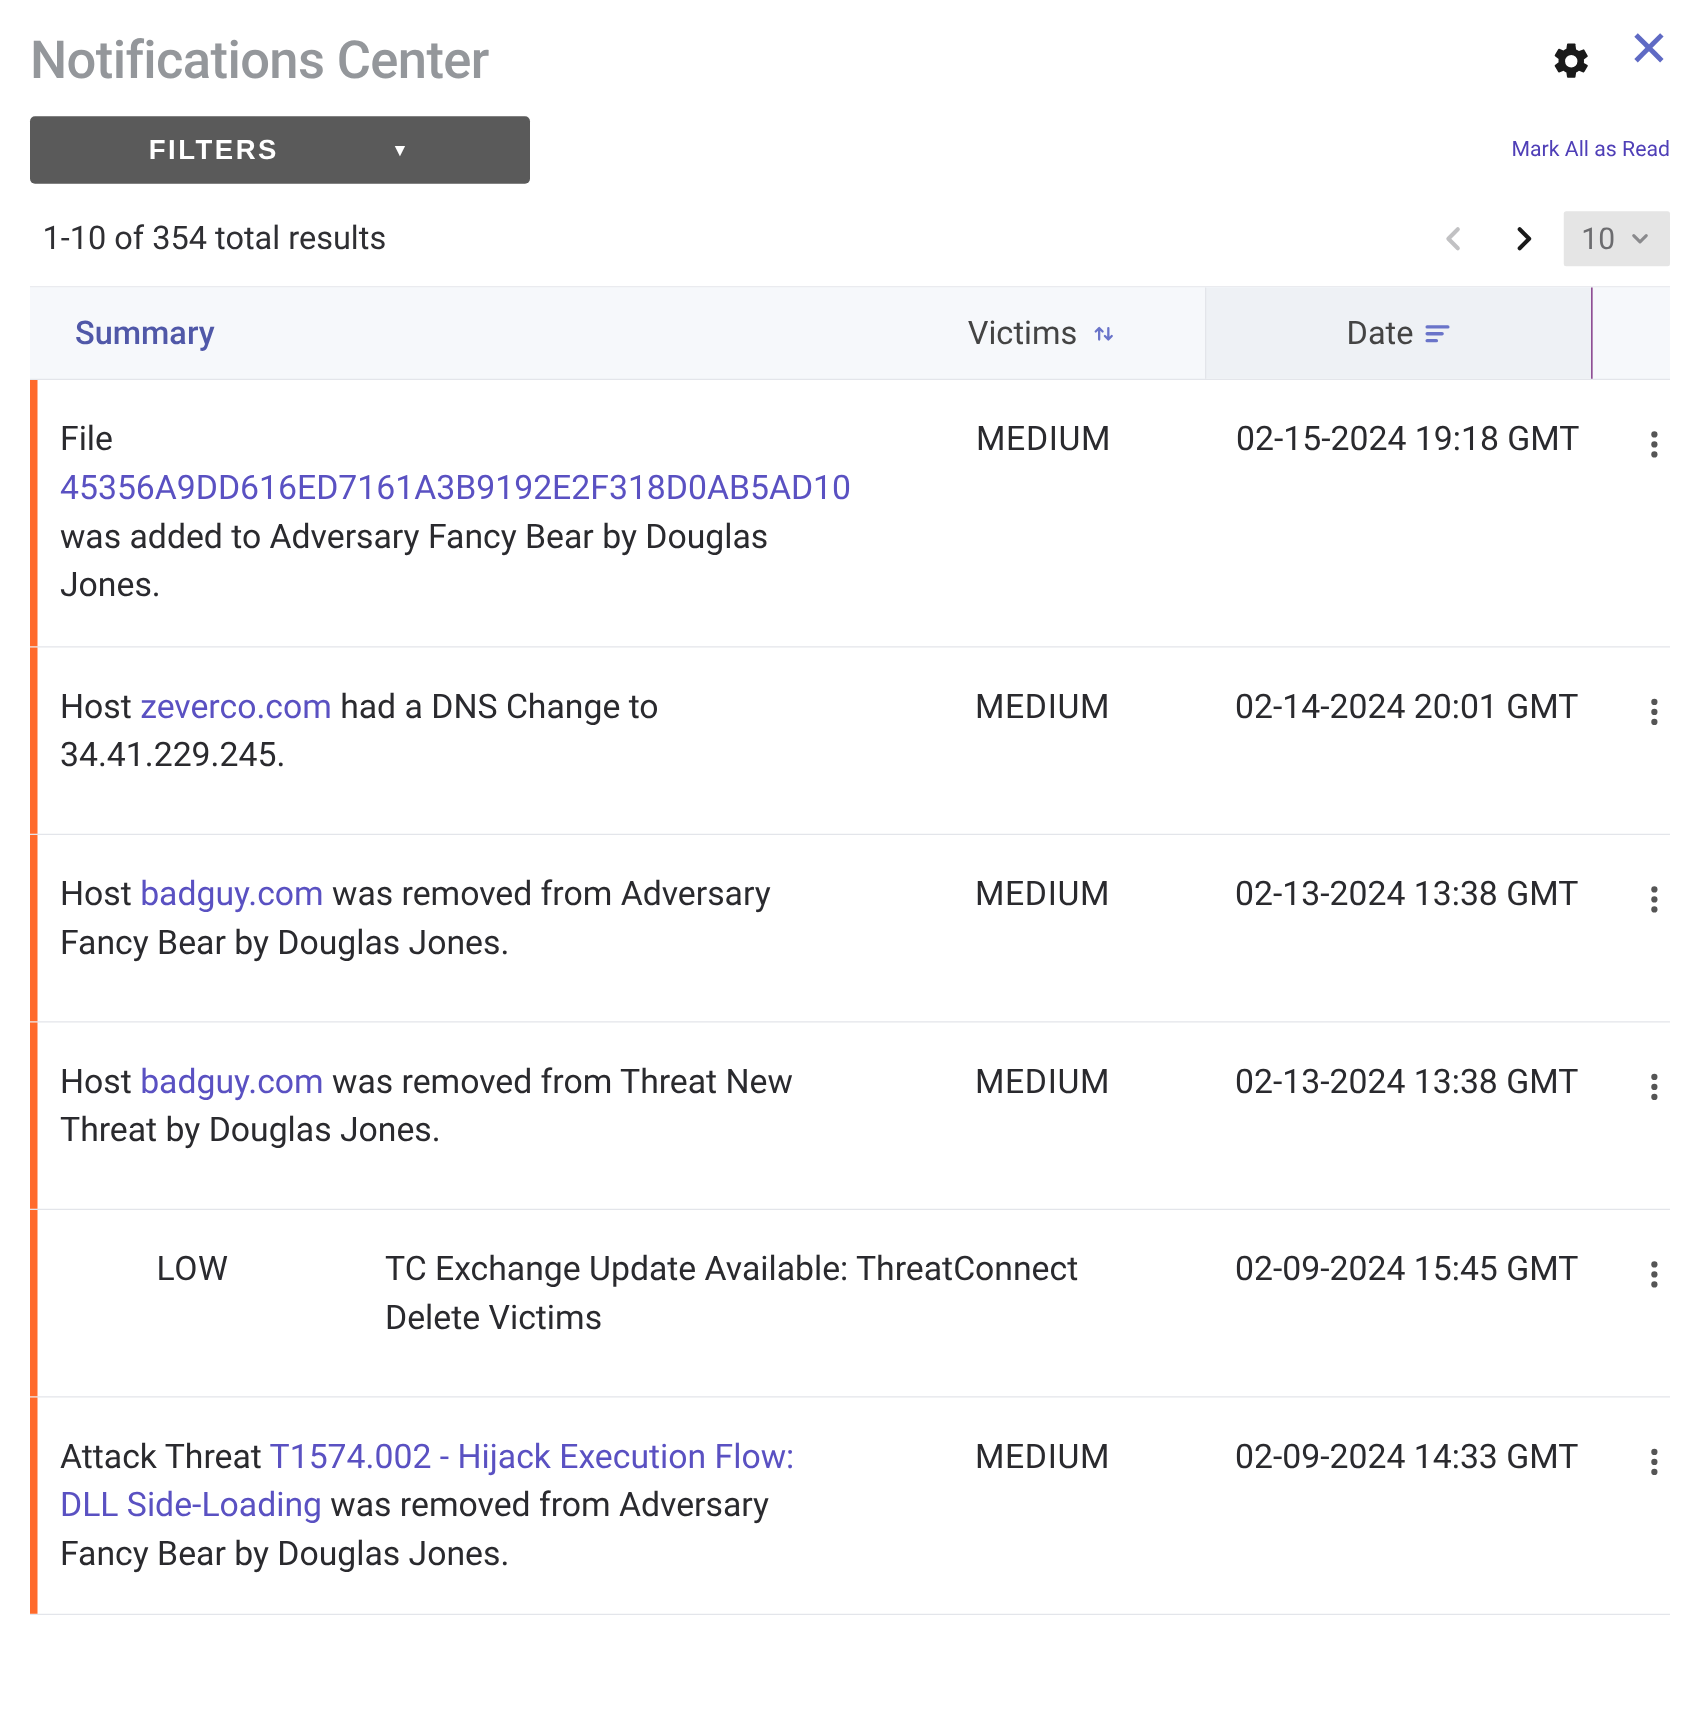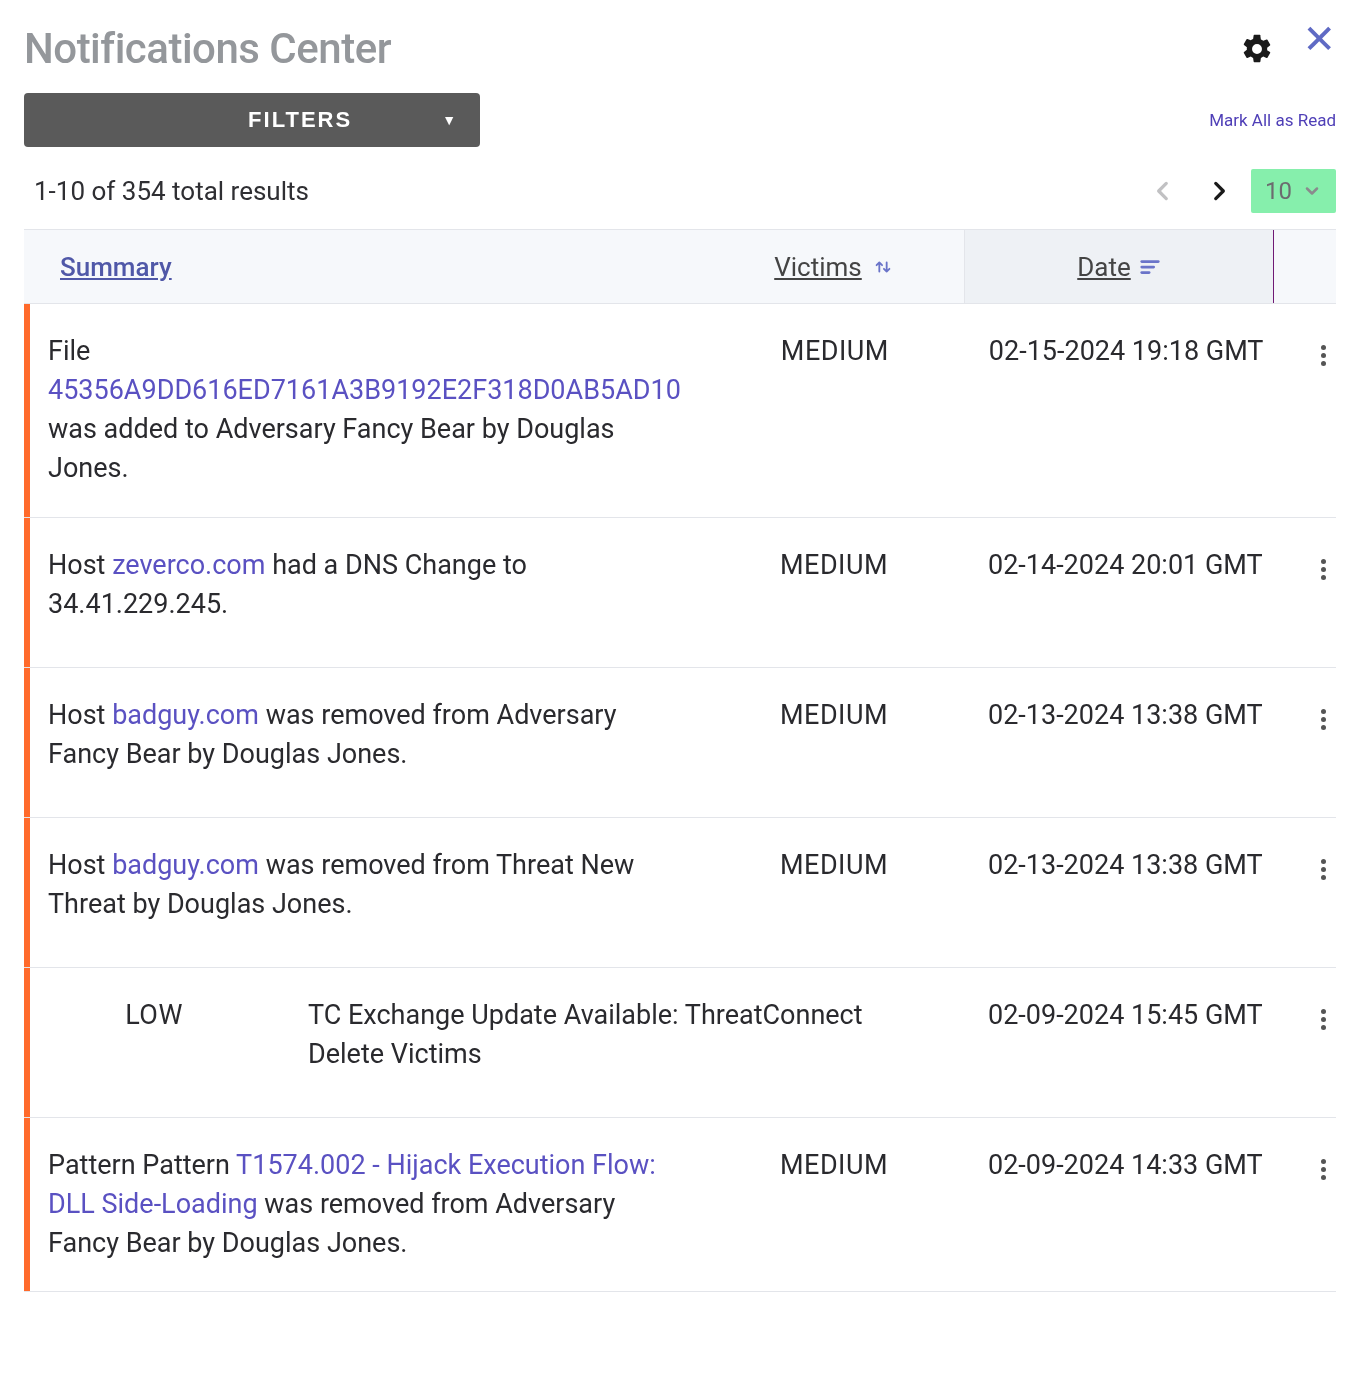--- a/index.html
+++ b/index.html
@@ -43,27 +43,27 @@
     align-items: center;
     justify-content: space-between;
     margin-bottom: 20px;
   }
   .filters-btn {
     background: #5a5a5a;
     color: #ffffff;
     border: none;
     padding: 0 22px;
     height: 54px;
-    width: 456px;
+    width: 400px;
     font-size: 22px;
     letter-spacing: 2px;
     font-weight: 600;
     display: flex;
     align-items: center;
-    justify-content: flex-end;
+    justify-content: center;
     gap: 90px;
     cursor: pointer;
     border-radius: 4px;
   }
   .filters-btn .caret {
     font-size: 14px;
   }
   .mark-all {
     color: #4f3fb7;
     font-size: 17px;
@@ -88,21 +88,21 @@
   .pager-btn {
     width: 48px;
     height: 48px;
     display: flex;
     align-items: center;
     justify-content: center;
     cursor: pointer;
   }
   .pager-btn.disabled svg path { stroke: #c1c1c3; }
   .page-size {
-    background: #86efac;
+    background: #e5e5e5;
     padding: 8px 14px;
     display: flex;
     align-items: center;
     gap: 10px;
     font-size: 24px;
     color: #6c6c6f;
     cursor: pointer;
     border-radius: 2px;
   }
 
@@ -115,21 +115,20 @@
     background: #f6f8fb;
     border-bottom: 1px solid #e3e5ea;
     height: 74px;
   }
   .th {
     display: flex;
     align-items: center;
     font-size: 26px;
     color: #444;
     padding: 0 24px;
-    text-decoration: underline;
   }
   .col-summary { flex: 0 0 680px; color:#5058a8; font-weight: 500; padding-left: 36px;}
   .col-priority { flex: 0 0 260px; justify-content: center; gap: 10px;}
   .col-date     { flex: 0 0 310px; justify-content: center; background:#eef1f5; border-left:1px solid #e3e5ea; border-right:1px solid #701a75; gap:8px;}
   .col-actions  { flex: 1 1 auto; }
 
   .row {
     display: flex;
     align-items: stretch;
     border-bottom: 1px solid #e3e5ea;
@@ -311,21 +310,21 @@
         <div class="cell col-actions">
           <div class="kebab">
             <span></span>
             <span></span>
             <span></span>
           </div>
         </div>
       </div>
       <div class="row">
         <div class="cell col-summary">
-          <div class="summary-text"><span>Pattern Pattern </span><span class="link">T1574.002 - Hijack Execution Flow: DLL Side-Loading</span><span> was removed from Adversary Fancy Bear by Douglas Jones.</span></div>
+          <div class="summary-text"><span>Attack Threat </span><span class="link">T1574.002 - Hijack Execution Flow: DLL Side-Loading</span><span> was removed from Adversary Fancy Bear by Douglas Jones.</span></div>
         </div>
         <div class="cell col-priority">MEDIUM</div>
         <div class="cell col-date">02-09-2024 14:33 GMT</div>
         <div class="cell col-actions">
           <div class="kebab">
             <span></span>
             <span></span>
             <span></span>
           </div>
         </div>

